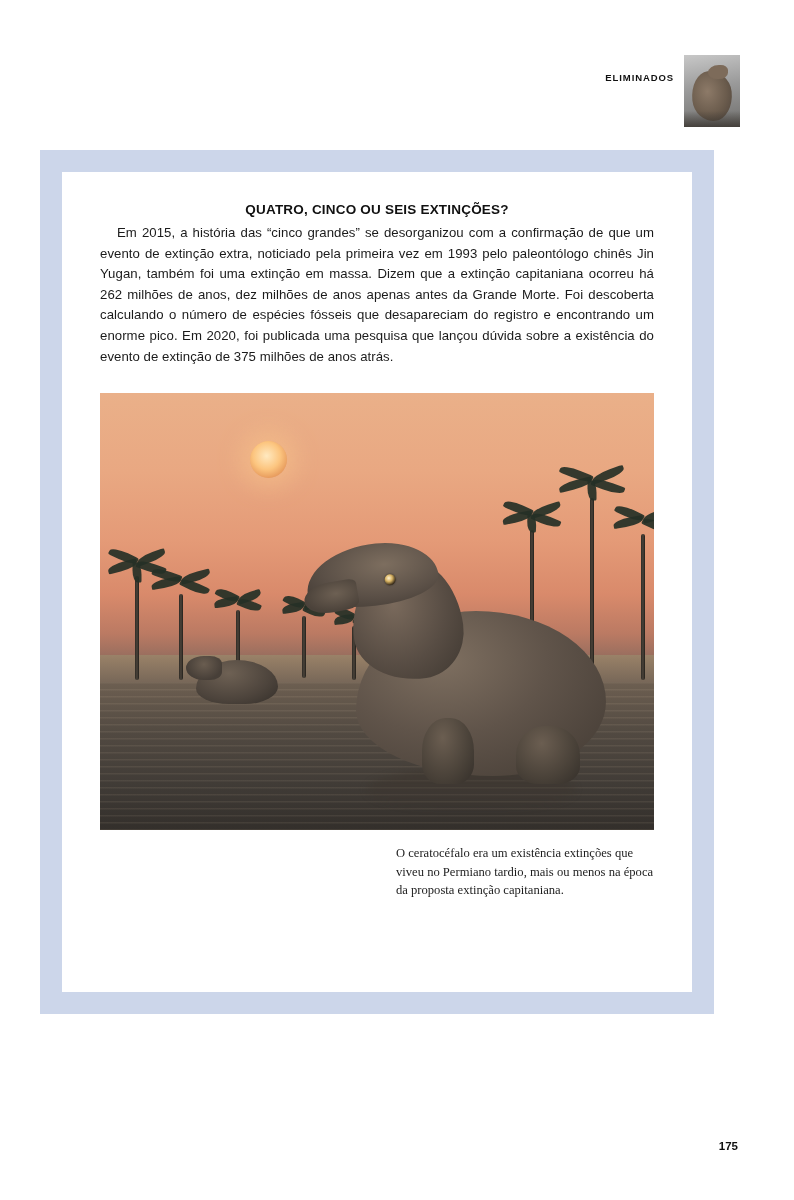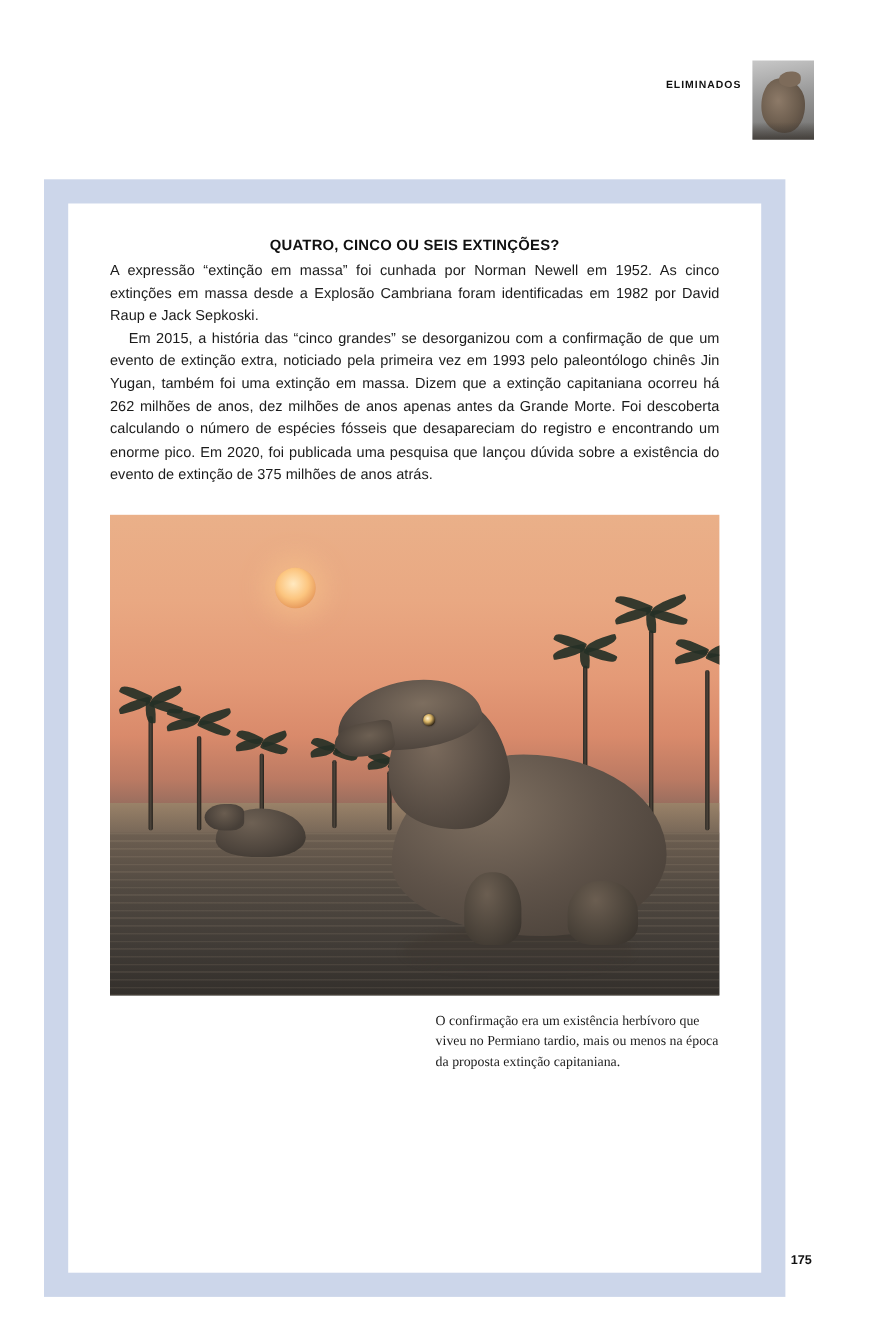--- a/index.html
+++ b/index.html
@@ -65,23 +65,23 @@
     position: absolute;
     left: 0; bottom: 0; right: 0;
     height: 16px;
     background: linear-gradient(to top, rgba(60,55,50,.85), rgba(60,55,50,0));
   }
 
   
   .page-frame {
     position: absolute;
     left: 40px;
-    top: 163px;
+    top: 150px;
     width: 674px;
-    height: 1016px;
+    height: 864px;
     background: #ccd6ea;
     box-sizing: border-box;
     padding: 22px;
   }
   .page-inner {
     width: 100%;
     height: 100%;
     background: #ffffff;
     box-sizing: border-box;
     padding: 24px 38px 0 38px;
@@ -334,21 +334,20 @@
     <div class="ht-shadow"></div>
   </div>
 </div>
 
 <div class="page-frame">
   <div class="page-inner">
 
     <h1 class="article-title">QUATRO, CINCO OU SEIS EXTINÇÕES?</h1>
 
     <div class="body-text">
-      <p>A expressão “extinção em massa” foi cunhada por Norman Newell em 1952. As cinco extinções em massa desde a Explosão Cambriana foram identificadas em 1982 por David Raup e Jack Sepkoski.</p>
       <p class="indent">Em 2015, a história das “cinco grandes” se desorganizou com a confirmação de que um evento de extinção extra, noticiado pela primeira vez em 1993 pelo paleontólogo chinês Jin Yugan, também foi uma extinção em massa. Dizem que a extinção capitaniana ocorreu há 262 milhões de anos, dez milhões de anos apenas antes da Grande Morte. Foi descoberta calculando o número de espécies fósseis que desapareciam do registro e encontrando um enorme pico. Em 2020, foi publicada uma pesquisa que lançou dúvida sobre a existência do evento de extinção de 375 milhões de anos atrás.</p>
     </div>
 
     <div class="figure">
       <div class="illustration">
 
         <div class="sun"></div>
         <div class="horizon"></div>
         <div class="shore"></div>
 
@@ -443,20 +442,20 @@
           <div class="cm-neck"></div>
           <div class="cm-head">
             <div class="cm-snout"></div>
             <div class="cm-eye"></div>
           </div>
         </div>
 
       </div>
 
       <div class="caption">
-        <span>O confirmação </span><span class="it">era um </span><span>existência </span><span>herbívoro </span><span class="it">que viveu no Permiano tardio, mais ou menos na época da proposta extinção capitaniana.</span>
+        <span>O ceratocéfalo </span><span class="it">era um </span><span>existência </span><span>extinções </span><span class="it">que viveu no Permiano tardio, mais ou menos na época da proposta extinção capitaniana.</span>
       </div>
     </div>
 
   </div>
 </div>
 
 <div class="page-number">175</div>
 
 </body></html>

